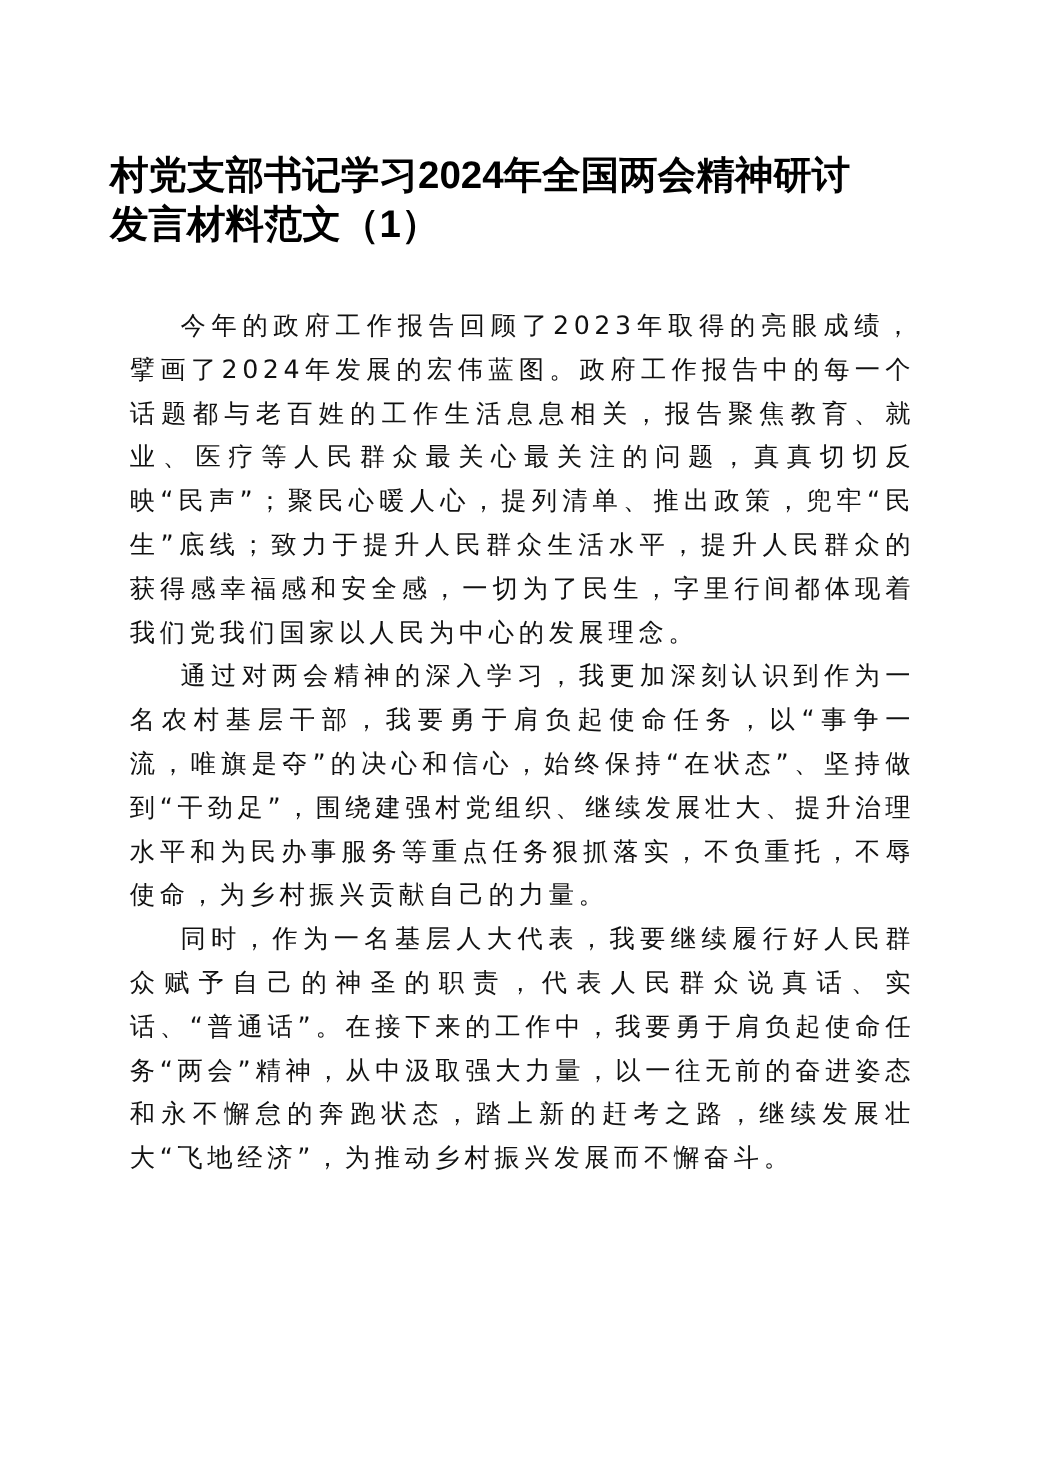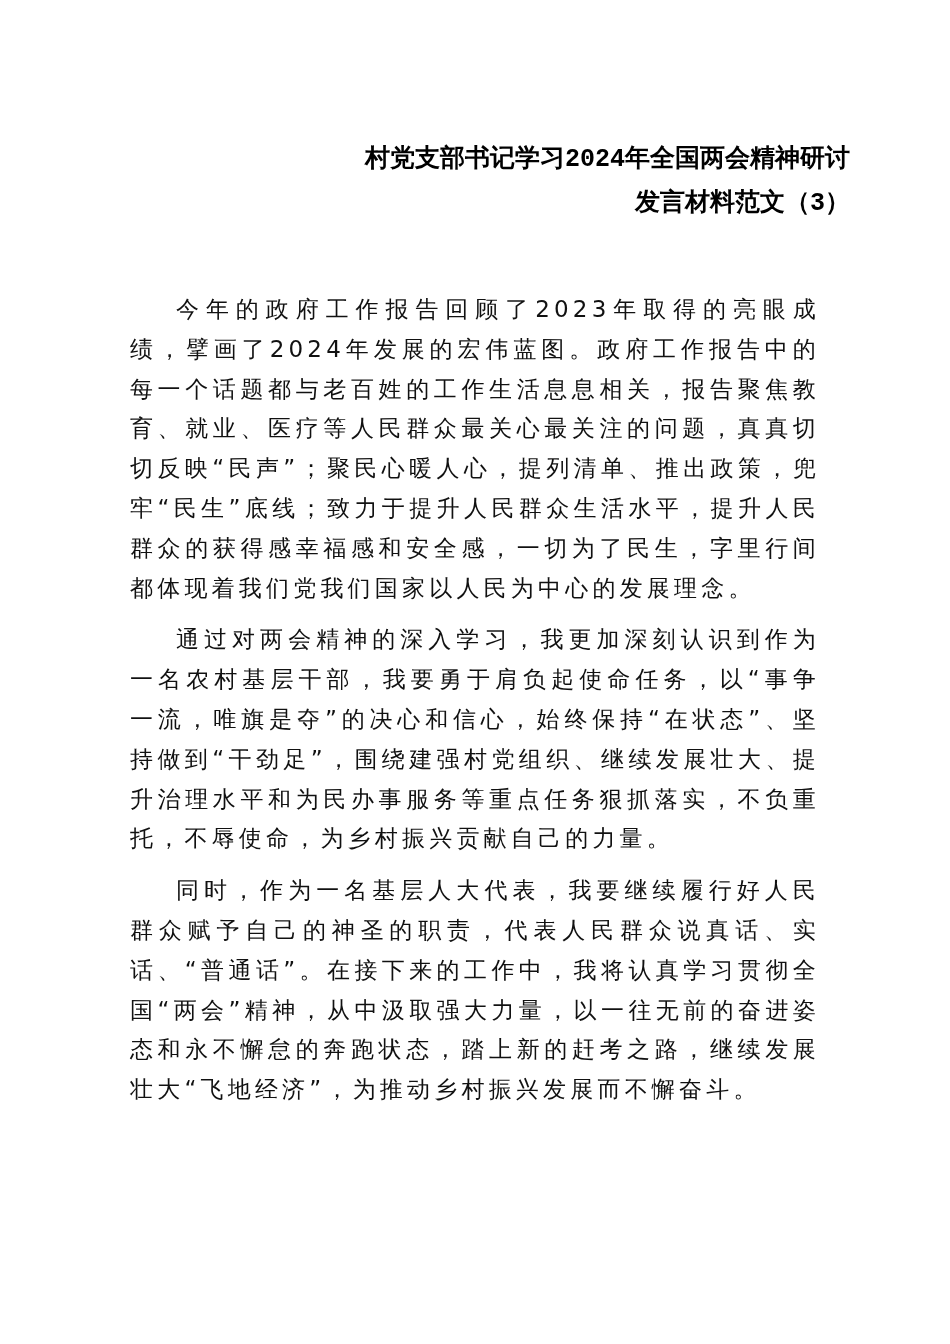--- a/index.html
+++ b/index.html
@@ -1,38 +1,38 @@
 <!DOCTYPE html>
 <html><head>
 <meta charset="utf-8">
 <style>
   html, body { margin: 0; padding: 0; background: #ffffff; }
   body { width: 950px; height: 1344px; position: relative; overflow: hidden; }
   .page { position: absolute; left: 0; top: 0; width: 950px; height: 1344px; background: #fff; }
   .title {
     position: absolute; left: 100px; width: 750px; top: 138px;
-    text-align: right; font-family: Liberation Mono, monospace;
-    font-weight: bold; font-size: 25px; line-height: 44px; color: #000;
+    text-align: left; font-family: Liberation Sans, sans-serif;
+    font-weight: bold; font-size: 35px; line-height: 44px; color: #000;
     letter-spacing: 0px;
   }
   .body {
     position: absolute; left: 118px; top: 278px; width: 714px;
     font-family: "DejaVu Sans", "Liberation Sans", sans-serif;
     font-size: 23px; line-height: 39.8px; color: #111;
     text-align: justify; text-justify: inter-character;
     letter-spacing: 4.2px;
   }
-  .body p { margin: 12px; text-indent: 2em; }
+  .body p { margin: 0; text-indent: 2em; }
 </style>
 </head>
 <body>
 
 <div class="page">
   <div class="title">
     <div>村党支部书记学习2024年全国两会精神研讨</div>
-    <div>发言材料范文（3）</div>
+    <div>发言材料范文（1）</div>
   </div>
   <div class="body">
     <p>今年的政府工作报告回顾了2023年取得的亮眼成绩，擘画了2024年发展的宏伟蓝图。政府工作报告中的每一个话题都与老百姓的工作生活息息相关，报告聚焦教育、就业、医疗等人民群众最关心最关注的问题，真真切切反映“民声”；聚民心暖人心，提列清单、推出政策，兜牢“民生”底线；致力于提升人民群众生活水平，提升人民群众的获得感幸福感和安全感，一切为了民生，字里行间都体现着我们党我们国家以人民为中心的发展理念。</p>
     <p>通过对两会精神的深入学习，我更加深刻认识到作为一名农村基层干部，我要勇于肩负起使命任务，以“事争一流，唯旗是夺”的决心和信心，始终保持“在状态”、坚持做到“干劲足”，围绕建强村党组织、继续发展壮大、提升治理水平和为民办事服务等重点任务狠抓落实，不负重托，不辱使命，为乡村振兴贡献自己的力量。</p>
-    <p>同时，作为一名基层人大代表，我要继续履行好人民群众赋予自己的神圣的职责，代表人民群众说真话、实话、“普通话”。在接下来的工作中，我将认真学习贯彻全国“两会”精神，从中汲取强大力量，以一往无前的奋进姿态和永不懈怠的奔跑状态，踏上新的赶考之路，继续发展壮大“飞地经济”，为推动乡村振兴发展而不懈奋斗。</p>
+    <p>同时，作为一名基层人大代表，我要继续履行好人民群众赋予自己的神圣的职责，代表人民群众说真话、实话、“普通话”。在接下来的工作中，我要勇于肩负起使命任务“两会”精神，从中汲取强大力量，以一往无前的奋进姿态和永不懈怠的奔跑状态，踏上新的赶考之路，继续发展壮大“飞地经济”，为推动乡村振兴发展而不懈奋斗。</p>
   </div>
 </div>
 
 </body></html>

